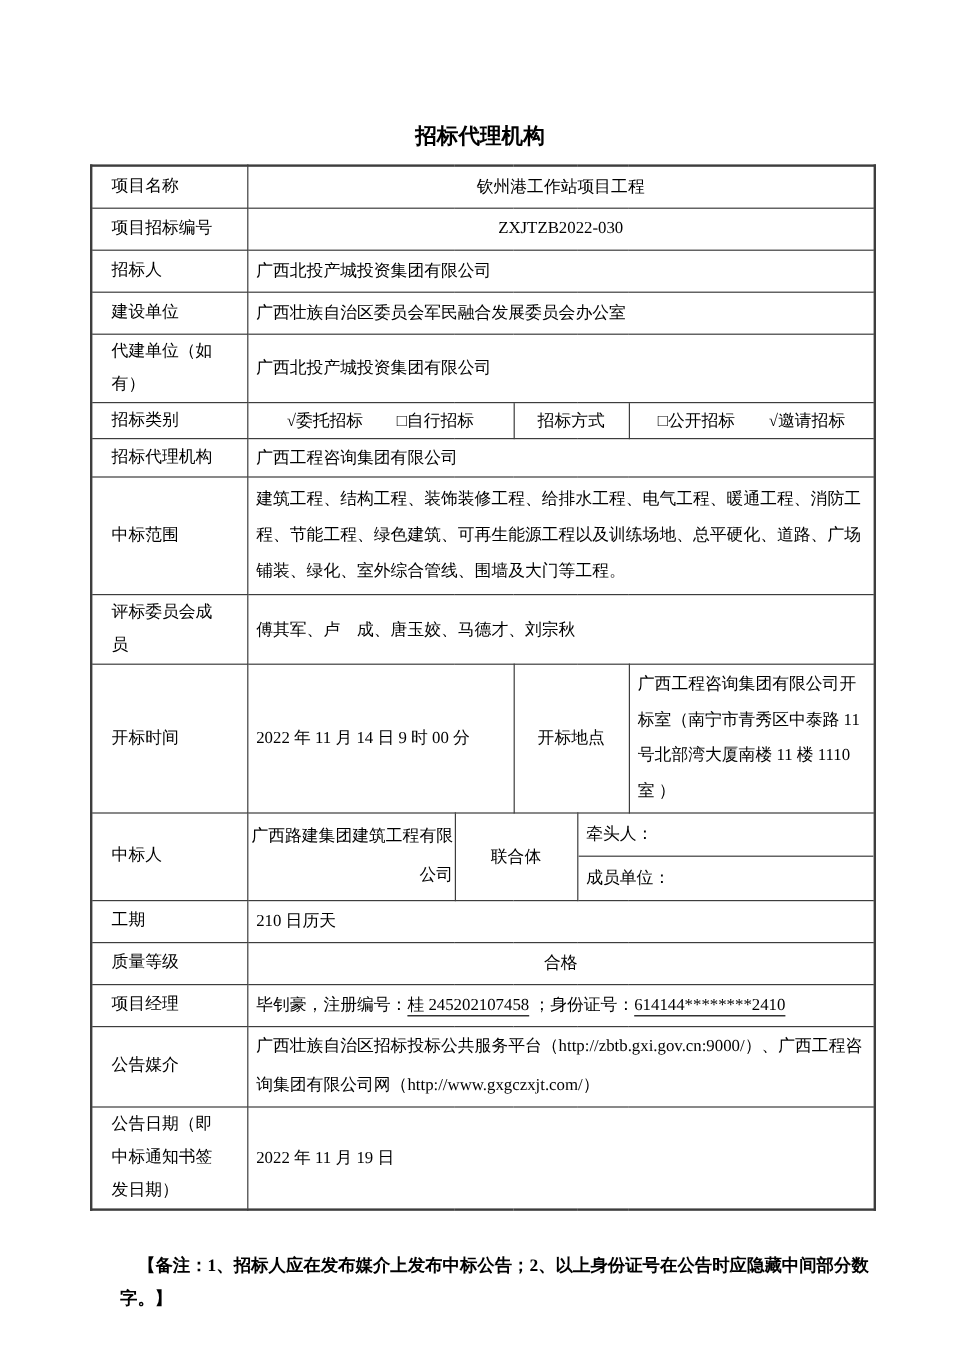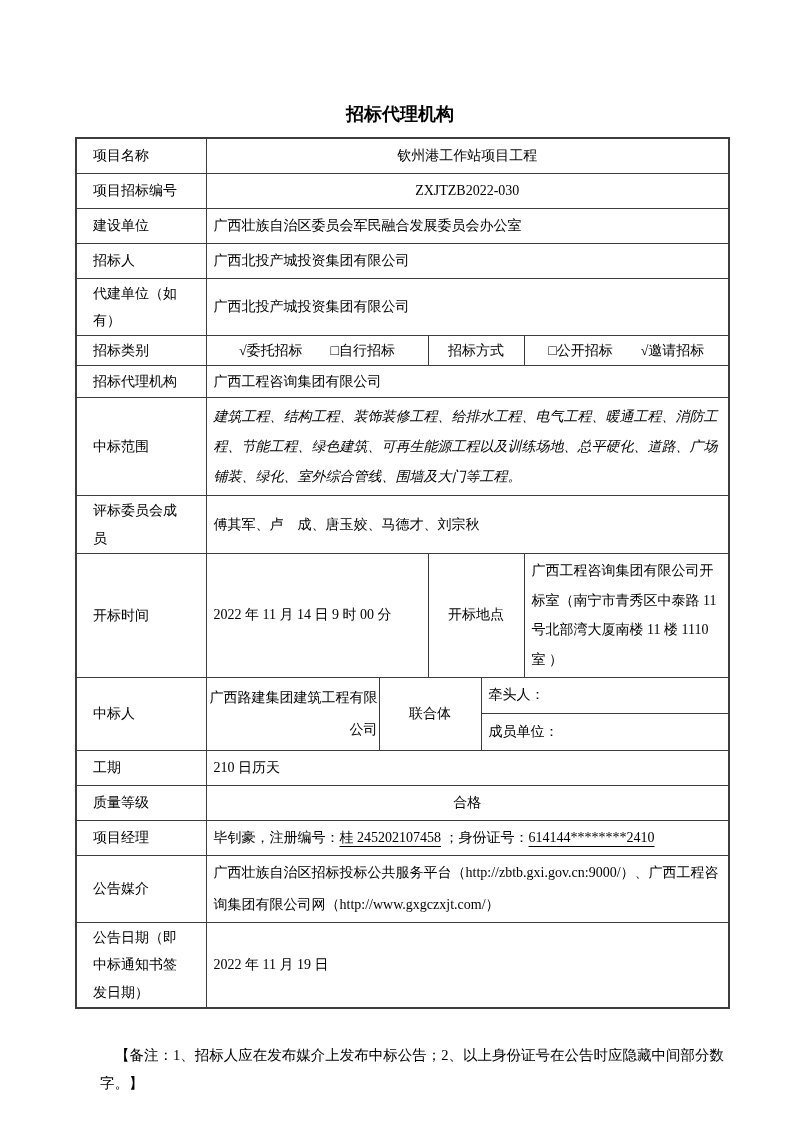--- a/index.html
+++ b/index.html
@@ -29,35 +29,35 @@
     border: 1px solid #3d3d3d;
     font-size: 14px;
     vertical-align: middle;
     overflow: hidden;
   }
   .lbl { text-align: left; padding: 1px 16px; line-height: 1.95; }
   .val { text-align: left; padding: 1px 7px; }
   .cen { text-align: center; padding: 1px 2px; }
   .h35 { height: 35px; }
   .h30 { height: 30px; }
-  .scope-cell { line-height: 2.12; padding-top: 4px; padding-bottom: 4px; font-style: italic; }
+  .scope-cell { line-height: 2.12; padding-top: 4px; padding-bottom: 4px; }
   .place-cell { line-height: 2.12; padding-top: 2px; padding-bottom: 2px; }
   .media-cell { line-height: 2.3; }
   .company-cell { line-height: 2.3; text-align: right; }
   .joint-cell { padding: 0; }
   .joint-half {
     height: 36px; display: flex; align-items: center;
     padding-left: 7px; box-sizing: border-box;
   }
   .joint-half.top { border-bottom: 1px solid #3d3d3d; }
   .uline { text-decoration: underline; text-underline-offset: 4px; }
   .note {
     margin: 32px 0 0 100px;
     width: 626px;
-    font-weight: normal;
+    font-weight: bold;
     font-size: 14.5px;
     line-height: 1.95;
     text-indent: 15px;
   }
 </style>
 </head>
 <body>
 
 <div class="doc">
   <div class="title">招标代理机构</div>
@@ -74,26 +74,26 @@
     <tbody>
       <tr class="h35">
         <td class="lbl">项目名称</td>
         <td class="cen" colspan="5">钦州港工作站项目工程</td>
       </tr>
       <tr class="h35">
         <td class="lbl">项目招标编号</td>
         <td class="cen" colspan="5">ZXJTZB2022-030</td>
       </tr>
       <tr class="h35">
+        <td class="lbl">招标人</td>
+        <td class="val" colspan="5">广西北投产城投资集团有限公司</td>
+      </tr>
+      <tr class="h35">
         <td class="lbl">建设单位</td>
         <td class="val" colspan="5">广西壮族自治区委员会军民融合发展委员会办公室</td>
-      </tr>
-      <tr class="h35">
-        <td class="lbl">招标人</td>
-        <td class="val" colspan="5">广西北投产城投资集团有限公司</td>
       </tr>
       <tr class="h35">
         <td class="lbl">代建单位（如有）</td>
         <td class="val" colspan="5">广西北投产城投资集团有限公司</td>
       </tr>
       <tr class="h30">
         <td class="lbl">招标类别</td>
         <td class="cen" colspan="2">√委托招标　　□自行招标</td>
         <td class="cen" colspan="2">招标方式</td>
         <td class="cen">□公开招标　　√邀请招标</td>

